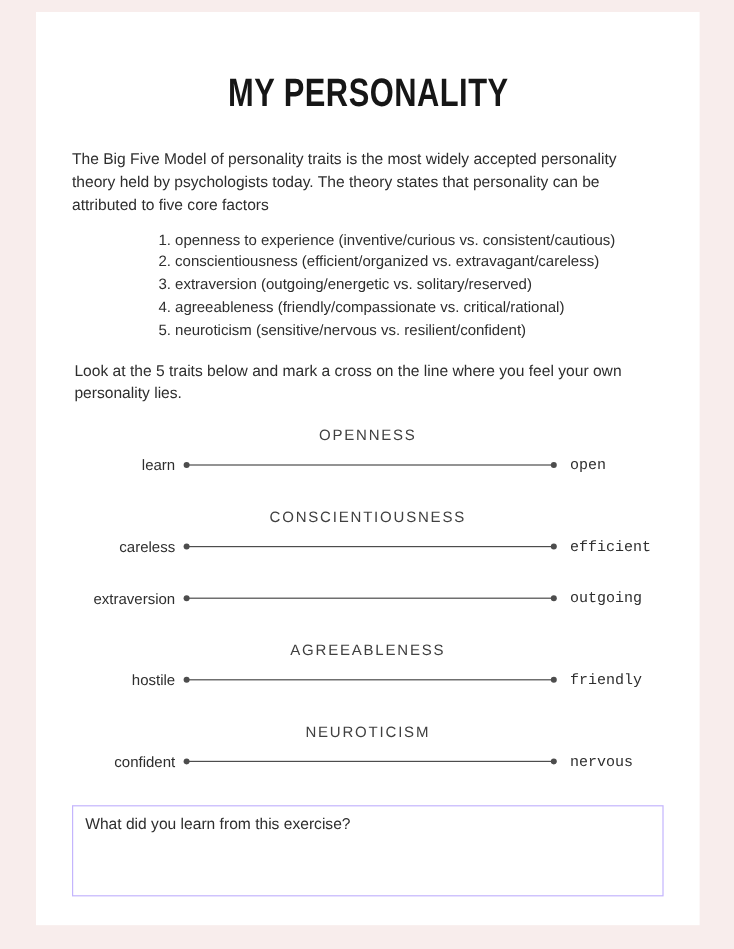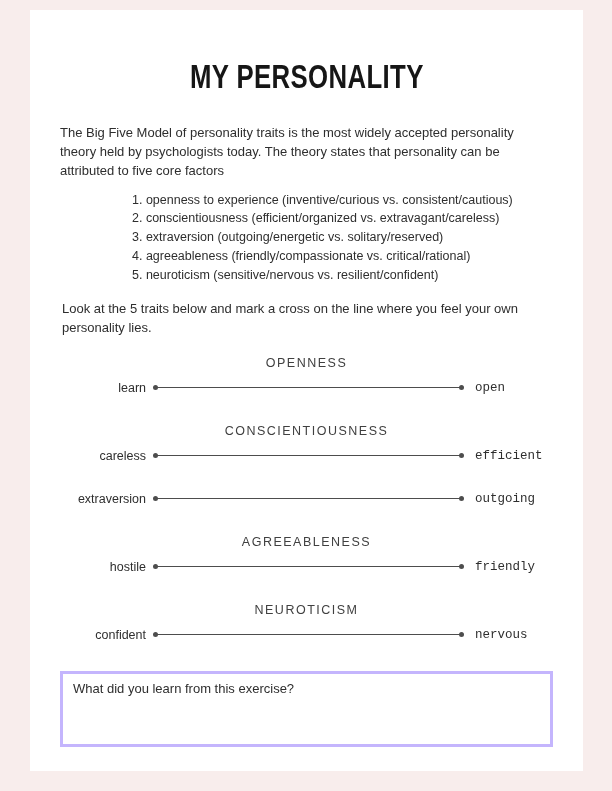--- a/index.html
+++ b/index.html
@@ -101,21 +101,21 @@
     top: -3px;
     width: 5px;
     height: 5px;
     border-radius: 50%;
     background: #4d4d4d;
   }
   .scale-line::before { left: -1px; }
   .scale-line::after  { right: -1px; }
   .answer-box {
     margin-top: 4px;
-    border: 3px solid #c4b5fd;
+    border: 1px solid #c4b5fd;
     height: 76px;
     padding: 7px 10px;
     box-sizing: border-box;
     font-size: 13px;
   }
 </style>
 </head>
 <body>
 
 <div class="canvas">

